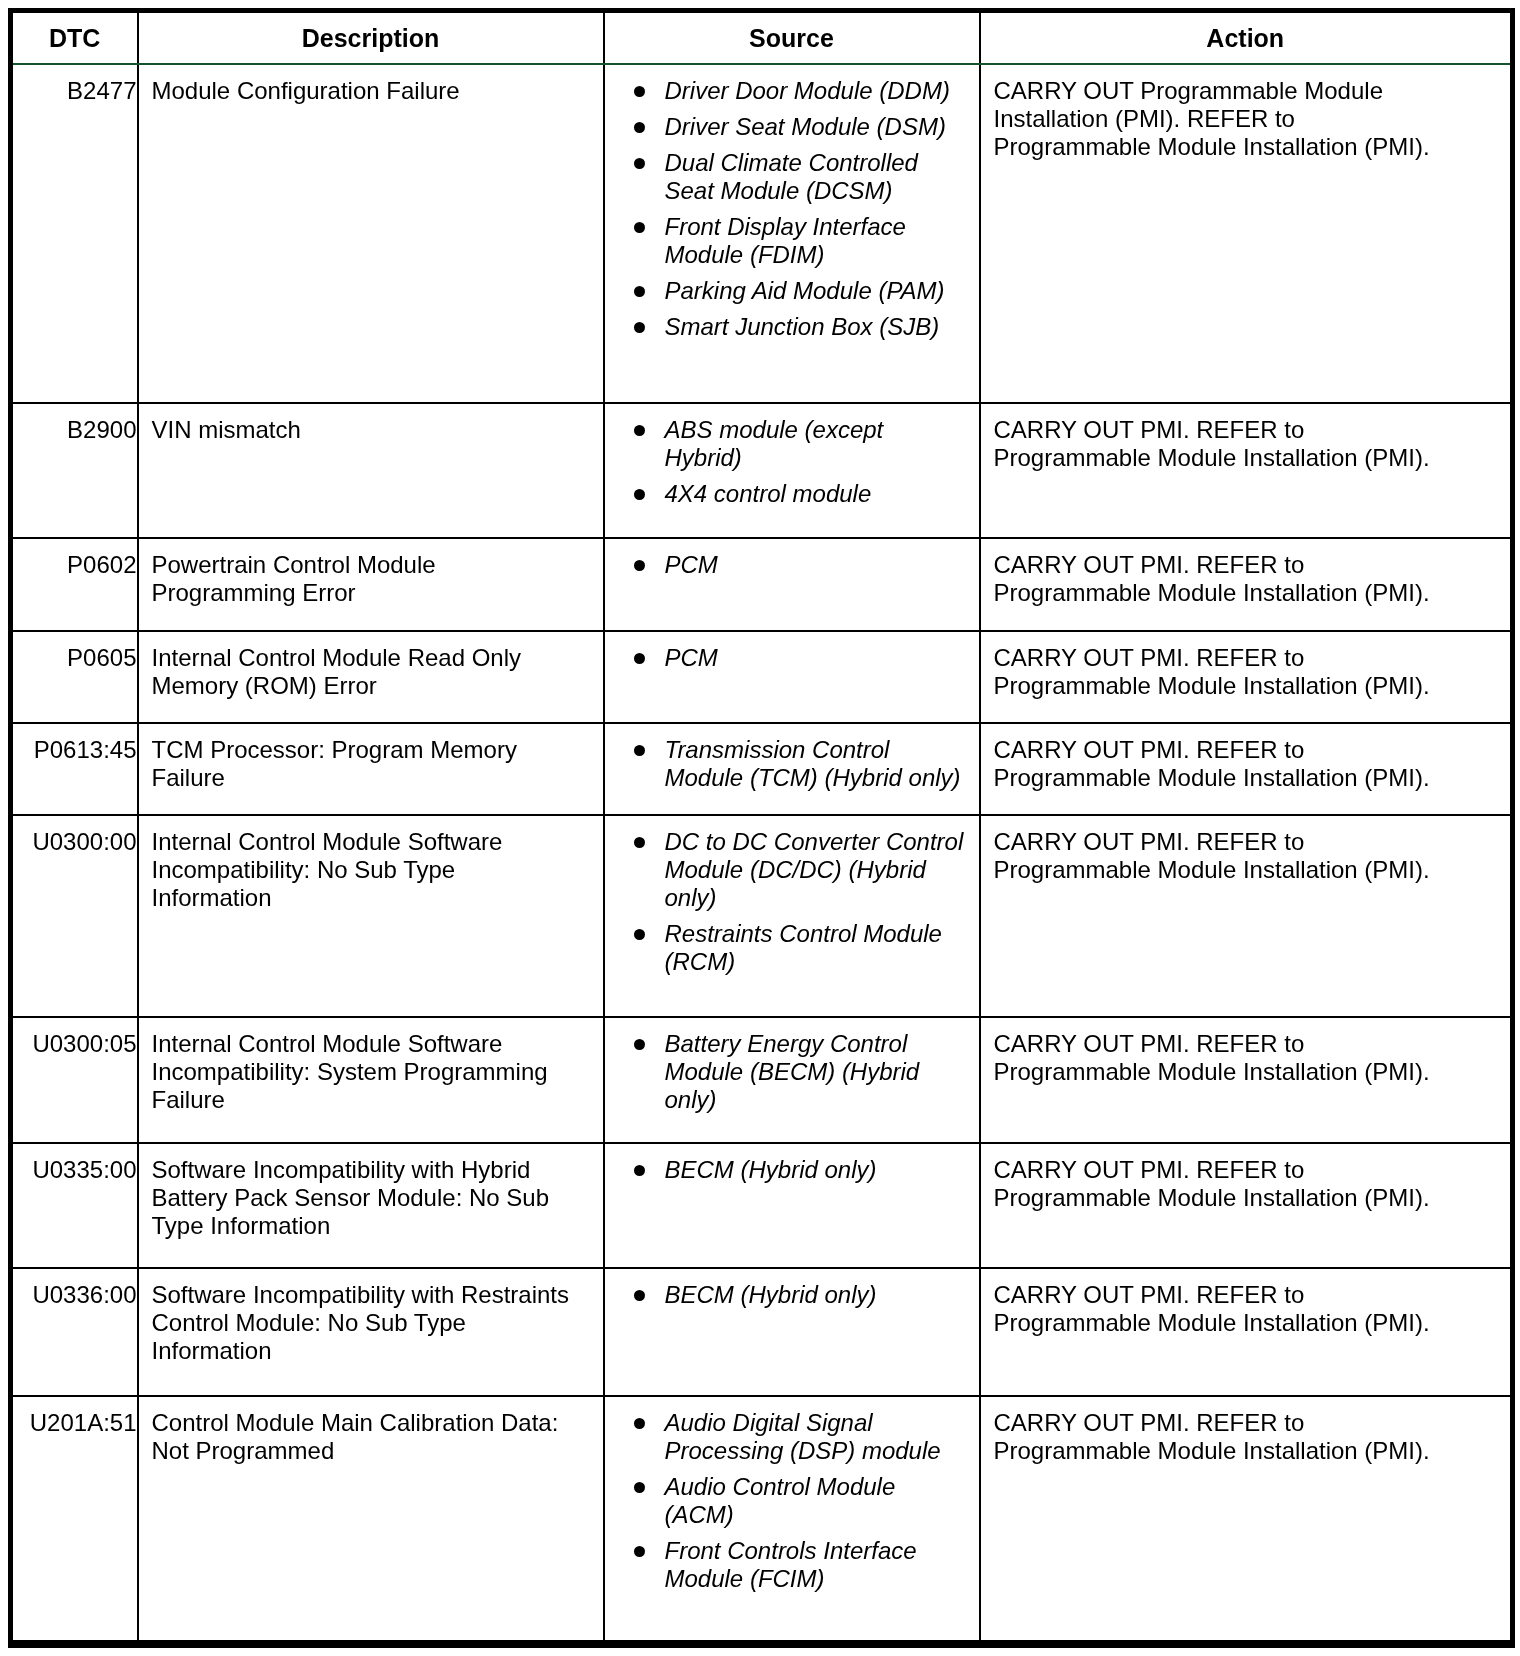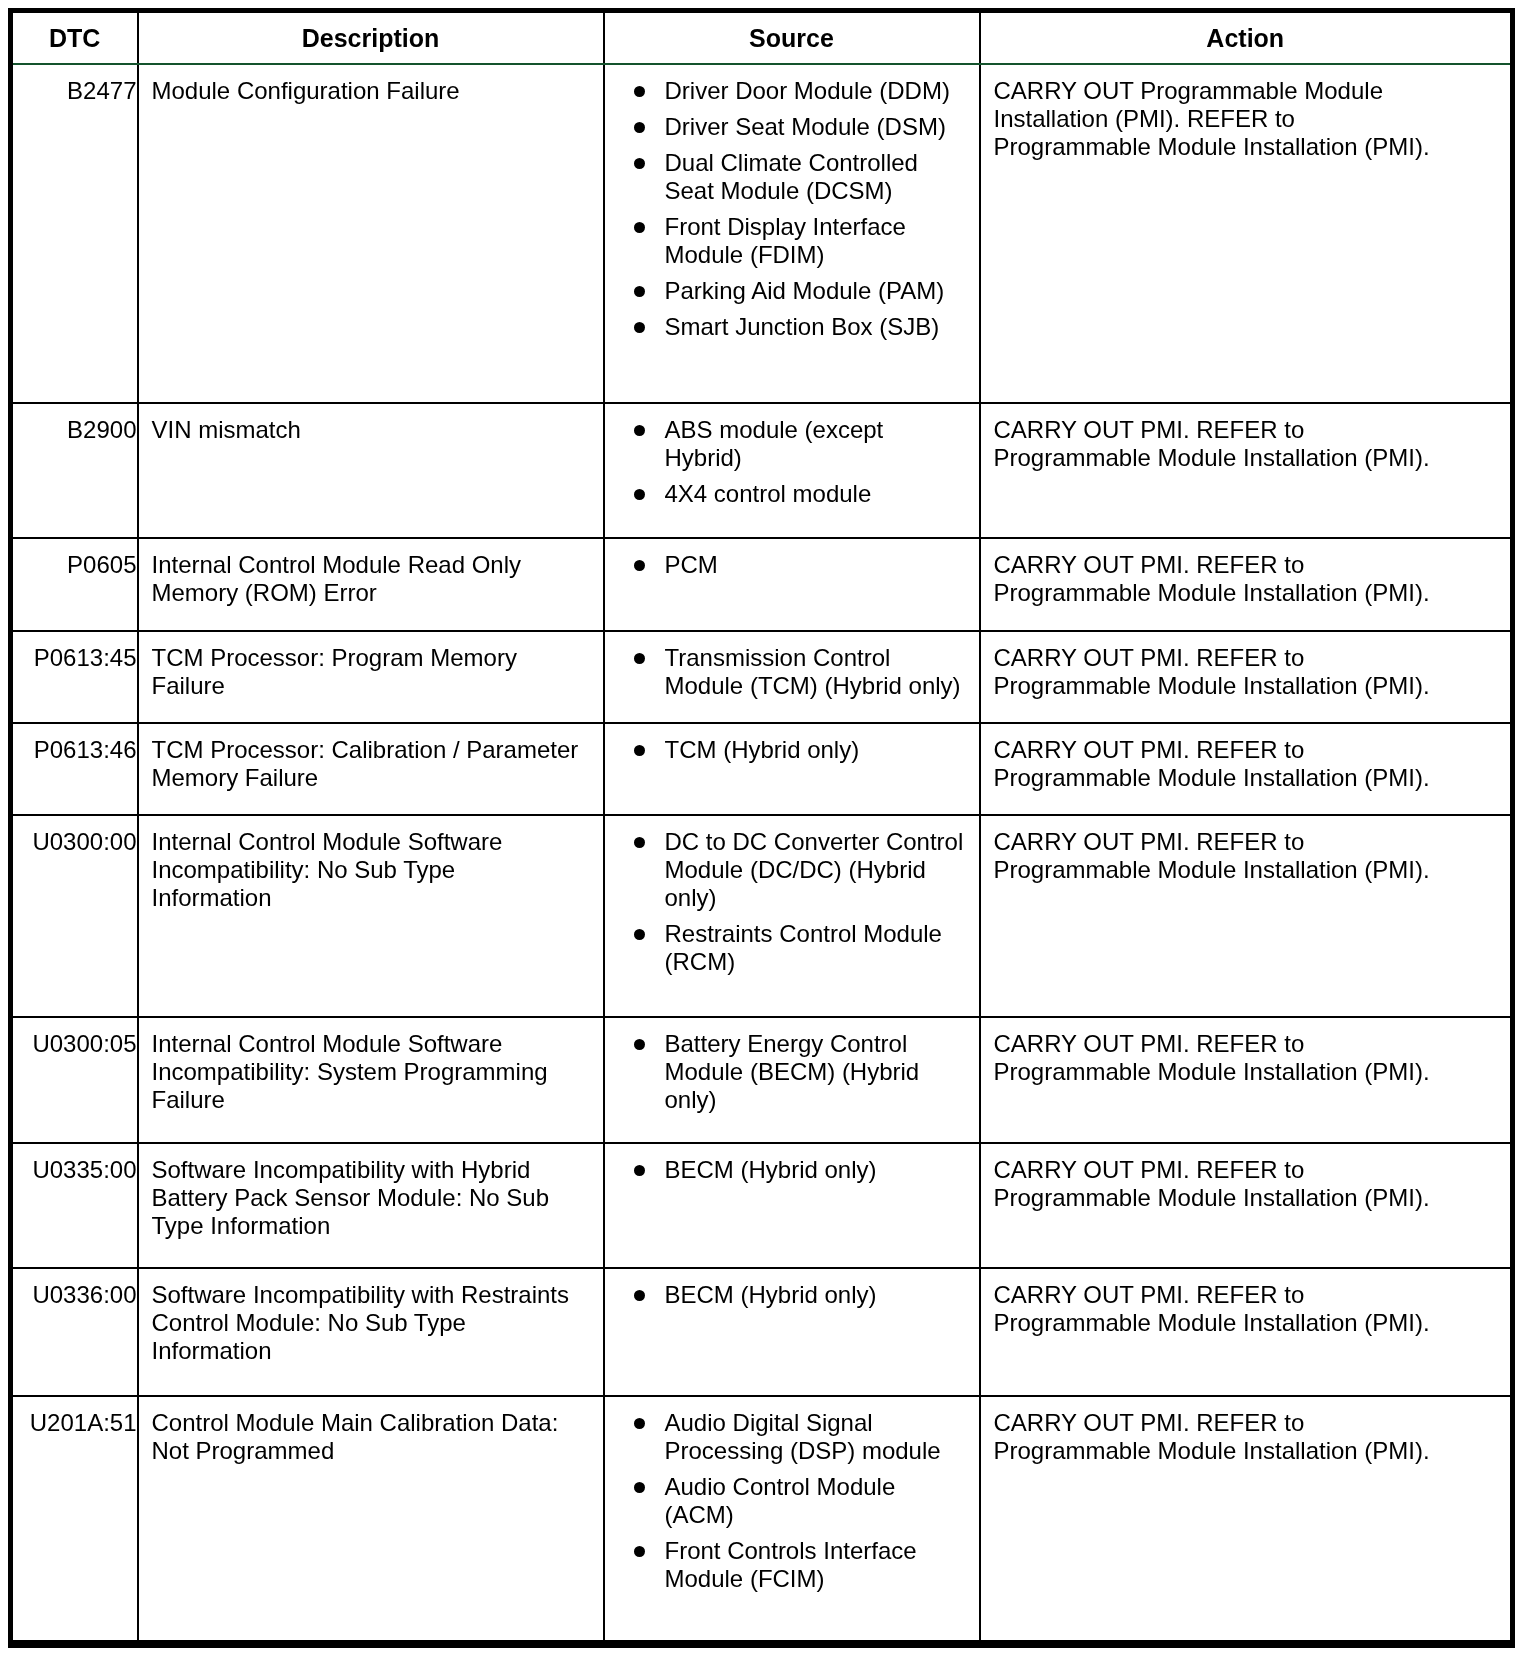--- a/index.html
+++ b/index.html
@@ -45,21 +45,21 @@
     vertical-align: middle;
     height: 50px;
     font-size: 25px;
   }
   td.dtc-cell {
     text-align: right;
     padding-top: 12px;
   }
   td.desc-cell { padding: 12px 10px 8px 13px; }
   td.desc-cell .desc-inner { max-width: 430px; }
-  td.src-cell { padding: 12px 8px 8px 0; }
+  td.src-cell { padding: 12px 8px 8px 0; font-style: italic; }
   td.src-cell ul {
     margin: 0;
     padding: 0;
     list-style: none;
   }
   td.src-cell li {
     position: relative;
     margin: 0 0 8px 60px;
     width: 300px;
   }
@@ -127,20 +127,34 @@
           <ul>
             <li>ABS module (except Hybrid)</li>
             <li>4X4 control module</li>
           </ul>
         </td>
         <td class="act-cell">
             <div class="act-inner">CARRY OUT PMI. REFER to Programmable Module Installation (PMI).</div>
           </td>
       </tr>
 
+      <tr style="height:78px">
+        <td class="dtc-cell">P0602</td>
+        <td class="desc-cell">
+            <div class="desc-inner">Powertrain Control Module Programming Error</div>
+          </td>
+        <td class="src-cell">
+          <ul>
+            <li>PCM</li>
+          </ul>
+        </td>
+        <td class="act-cell">
+            <div class="act-inner">CARRY OUT PMI. REFER to Programmable Module Installation (PMI).</div>
+          </td>
+      </tr>
 
       <tr style="height:78px">
         <td class="dtc-cell">P0605</td>
         <td class="desc-cell">
             <div class="desc-inner">Internal Control Module Read Only Memory (ROM) Error</div>
           </td>
         <td class="src-cell">
           <ul>
             <li>PCM</li>
           </ul>
@@ -158,34 +172,20 @@
         <td class="src-cell">
           <ul>
             <li>Transmission Control Module (TCM) (Hybrid only)</li>
           </ul>
         </td>
         <td class="act-cell">
             <div class="act-inner">CARRY OUT PMI. REFER to Programmable Module Installation (PMI).</div>
           </td>
       </tr>
 
-      <tr style="height:78px">
-        <td class="dtc-cell">P0613:46</td>
-        <td class="desc-cell">
-            <div class="desc-inner">TCM Processor: Calibration / Parameter Memory Failure</div>
-          </td>
-        <td class="src-cell">
-          <ul>
-            <li>TCM (Hybrid only)</li>
-          </ul>
-        </td>
-        <td class="act-cell">
-            <div class="act-inner">CARRY OUT PMI. REFER to Programmable Module Installation (PMI).</div>
-          </td>
-      </tr>
 
 
 
       <tr style="height:162px">
         <td class="dtc-cell">U0300:00</td>
         <td class="desc-cell">
             <div class="desc-inner">Internal Control Module Software Incompatibility: No Sub Type Information</div>
           </td>
         <td class="src-cell">
           <ul>

